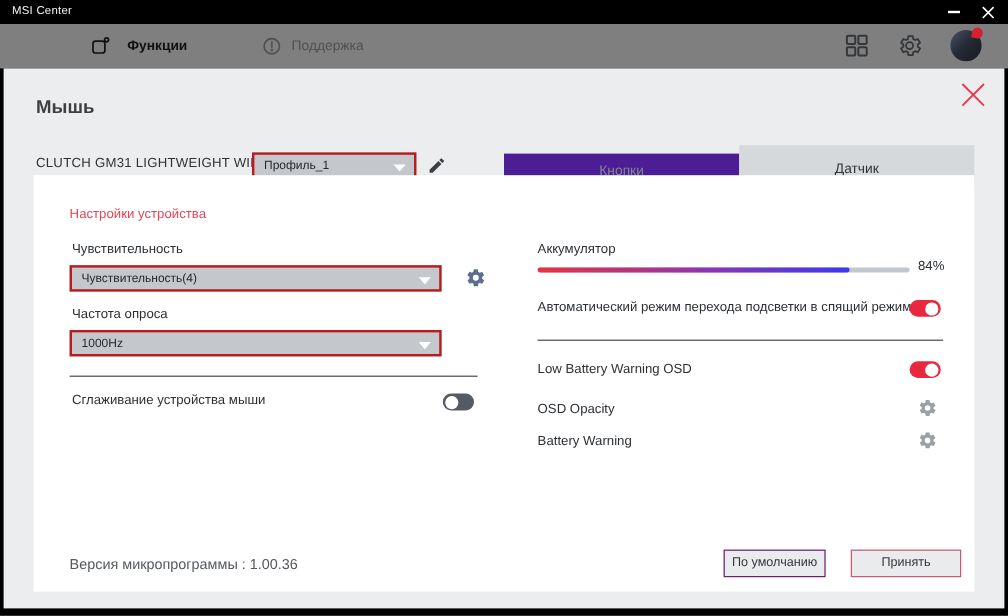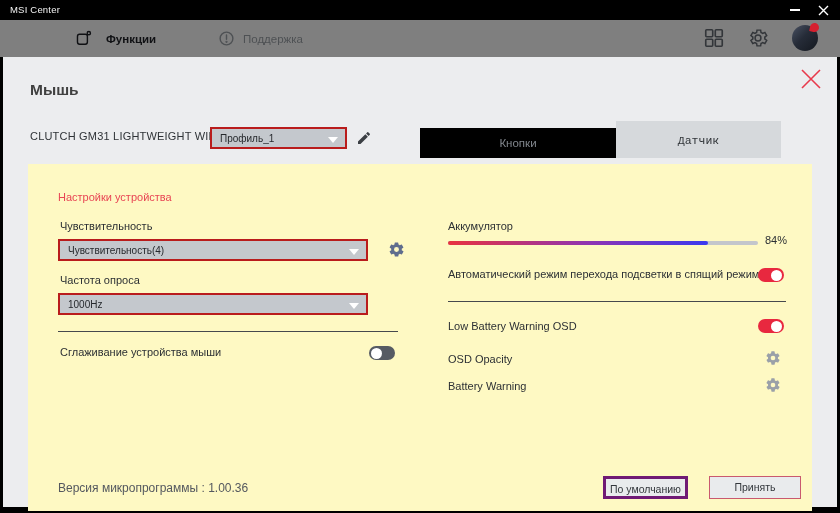--- a/index.html
+++ b/index.html
@@ -29,43 +29,43 @@
   .device-label{position:absolute;left:27px;top:73px;font-size:11px;color:#2e3236;letter-spacing:.2px;}
   
   .select{position:absolute;height:22px;background:#c4c8cd;border:2px solid #b91c1c;box-sizing:border-box;cursor:pointer;}
   .select .val{position:absolute;left:8px;top:0;line-height:20px;font-size:10px;color:#26292d;}
   .select .arrow{position:absolute;right:7px;top:8px;width:0;height:0;border-left:5px solid transparent;
                  border-right:5px solid transparent;border-top:6px solid #fff;}
   .sel-profile{left:207px;top:70px;width:137px;}
   .pencil{position:absolute;left:353px;top:73px;width:16px;height:16px;cursor:pointer;}
   
   .tab{position:absolute;text-align:center;cursor:pointer;box-sizing:border-box;}
-  .tab-inactive{left:417px;top:71px;width:196px;height:30px;line-height:30px;background:#000000;color:#82878e;font-size:11.5px;}
-  .tab-active{left:613px;top:64px;width:165px;height:37px;line-height:40px;background:#d6d9dc;color:#2f3337;font-size:11.5px;font-family:Liberation Mono, monospace;}
-  
-  .panel{position:absolute;left:25px;top:107px;width:784px;height:347px;background:#fef9c3;}
+  .tab-inactive{left:417px;top:71px;width:196px;height:30px;line-height:30px;background:#4c1d95;color:#82878e;font-size:11.5px;}
+  .tab-active{left:613px;top:64px;width:196px;height:37px;line-height:40px;background:#d6d9dc;color:#2f3337;font-size:11.5px;}
+  
+  .panel{position:absolute;left:25px;top:89px;width:784px;height:347px;background:#ffffff;}
   .section-title{position:absolute;left:30px;top:27px;font-size:11px;color:#e84554;}
   .flabel{position:absolute;font-size:11px;color:#2c3034;}
   .divider{position:absolute;height:1px;background:#46494d;}
   .gear{position:absolute;width:17px;height:17px;cursor:pointer;}
   
   .toggle{position:absolute;width:26px;height:14px;border-radius:8px;cursor:pointer;}
   .toggle .knob{position:absolute;top:1.5px;width:11px;height:11px;border-radius:50%;background:#fff;}
   .toggle.on{background:#e8283f;} .toggle.on .knob{right:2px;}
   .toggle.off{background:#565b63;} .toggle.off .knob{left:2px;}
   
   .battery-track{position:absolute;left:420px;top:77px;width:310px;height:4px;border-radius:2px;background:#c3c6cc;}
   .battery-fill{position:absolute;left:0;top:0;height:4px;border-radius:2px;
                 background:linear-gradient(90deg,#e8333f 0%,#8d34b4 55%,#3a39f0 100%);}
   .battery-pct{position:absolute;left:737px;top:70px;font-size:11px;color:#2c3034;}
   
   .firmware{position:absolute;left:30px;top:317px;font-size:12px;color:#54585f;}
   .btn{position:absolute;top:312px;height:23px;box-sizing:border-box;background:#e9ebed;font-size:10.5px;
        color:#33373c;text-align:center;line-height:21px;cursor:pointer;font-family:inherit;}
-  .btn-default{left:575px;width:85px;border:3px solid #701a75;}
+  .btn-default{left:575px;width:85px;border:1px solid #701a75;}
   .btn-apply{left:681px;width:92px;border:1px solid #c9596f;}
 </style>
 </head>
 <body>
 
 <div class="window">
 
   <div class="titlebar">
     <span class="tb-title">MSI Center</span>
     <div class="tb-btn tb-min">

